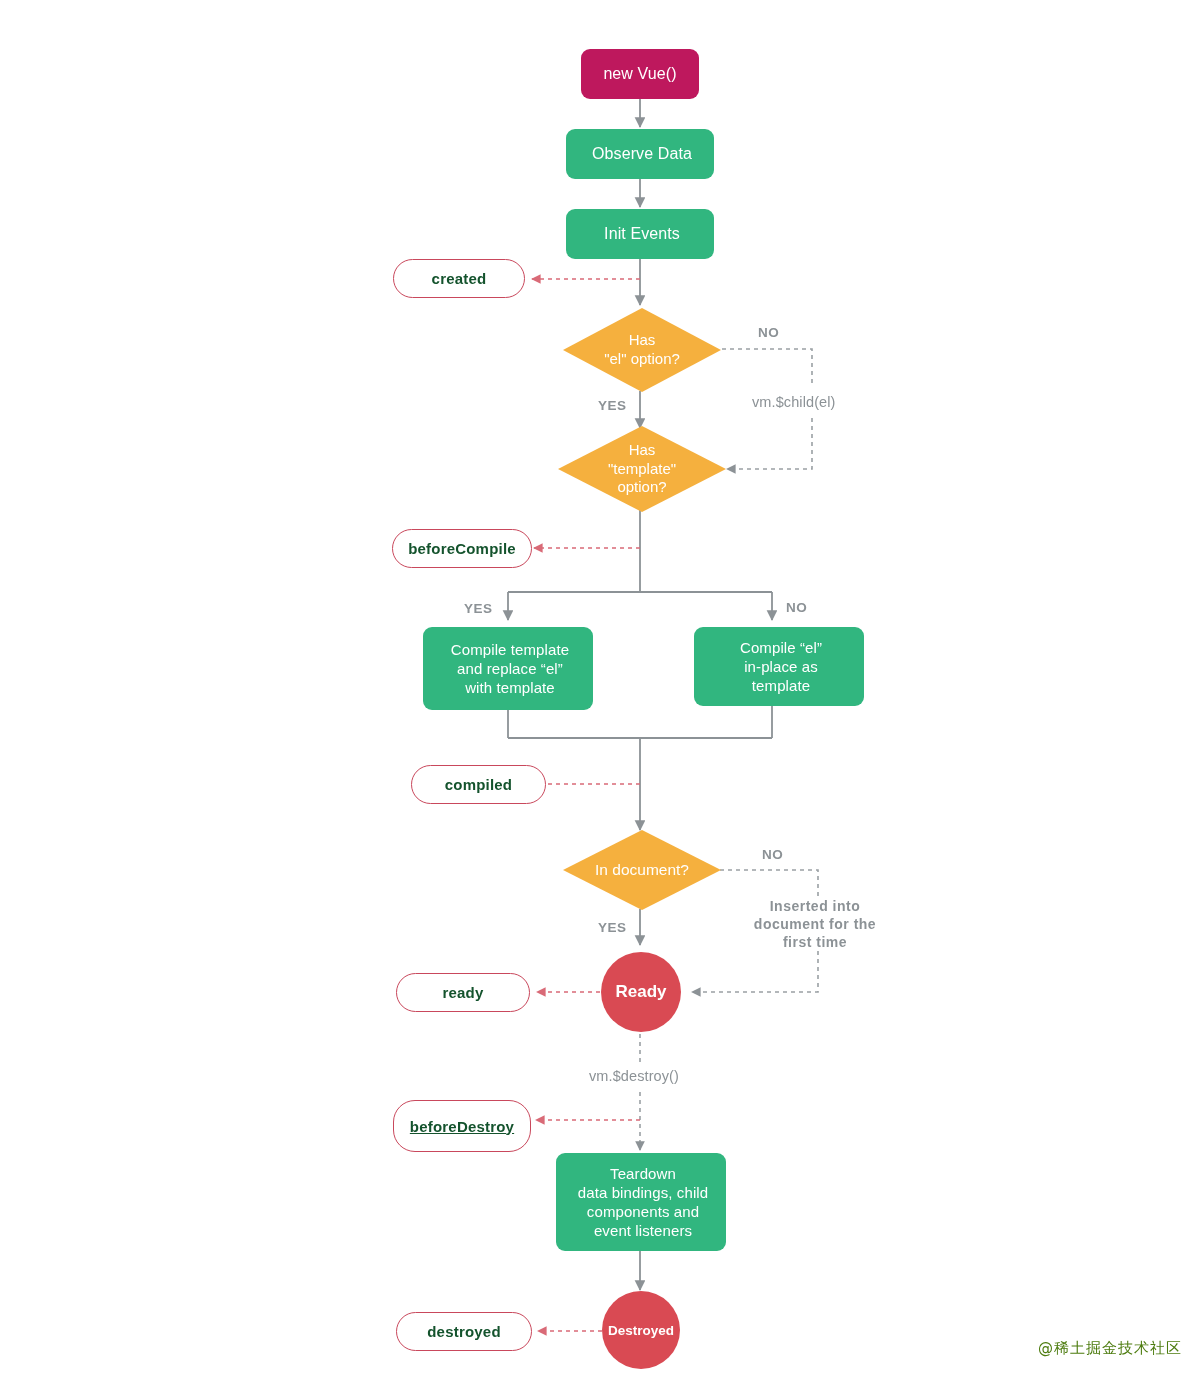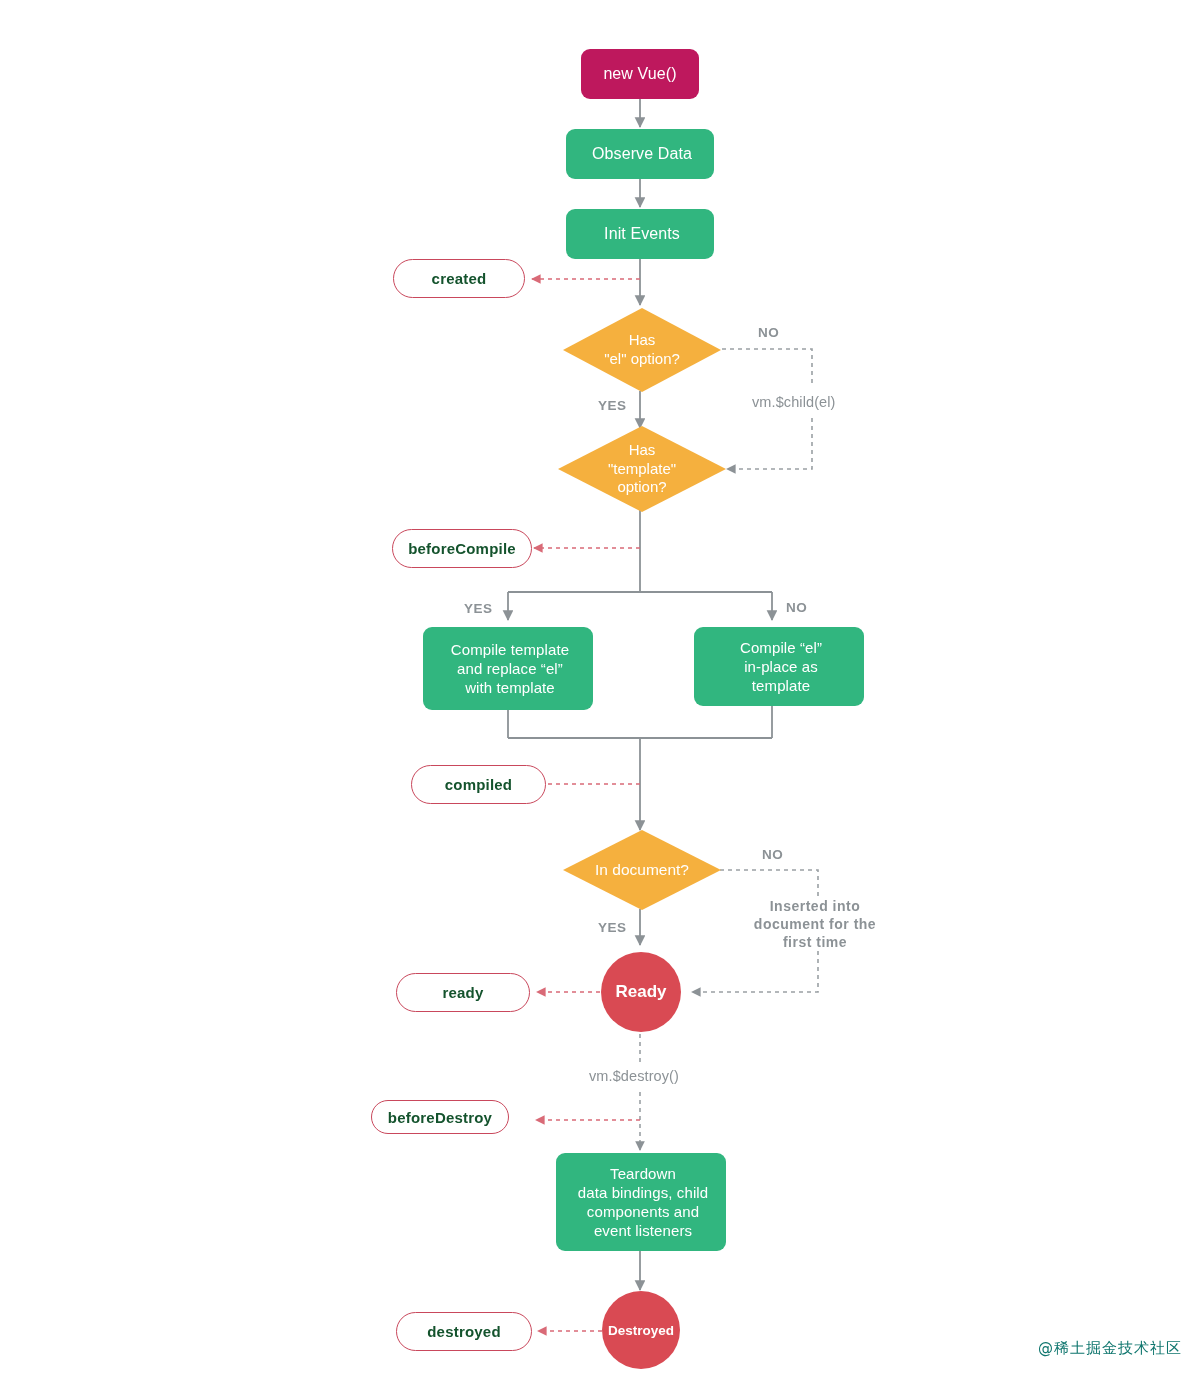--- a/index.html
+++ b/index.html
@@ -65,21 +65,21 @@
     font-weight: bold;
     letter-spacing: .5px;
     white-space: nowrap;
   }
   .lbl.plain { font-weight: normal; font-size: 14.5px; letter-spacing: .1px; }
   .lbl.multi { white-space: normal; text-align: center; line-height: 1.28; font-size: 14px; }
 
   .watermark {
     position: absolute;
     right: 22px; bottom: 28px;
-    color: #0f766e;
+    color: #4d7c0f;
     font-size: 15px;
     letter-spacing: 1px;
     font-family: "DejaVu Sans", sans-serif;
   }
 </style>
 </head>
 <body>
 
 <div id="stage">
 
@@ -178,21 +178,21 @@
   <div class="circle" style="left:602px; top:1291px; width:78px; height:78px; font-size:13.5px;">Destroyed</div>
 
   <div class="pill" style="left:393px; top:259px; width:132px; height:39px;">created</div>
 
   <div class="pill" style="left:392px; top:529px; width:140px; height:39px;">beforeCompile</div>
 
   <div class="pill" style="left:411px; top:765px; width:135px; height:39px;">compiled</div>
 
   <div class="pill" style="left:396px; top:973px; width:134px; height:39px;">ready</div>
 
-  <div class="pill" style="left:371px; top:1100px; width:138px; height:34px;">beforeDestroy</div>
+  <div class="pill" style="left:393px; top:1100px; width:138px; height:52px;text-decoration:underline;">beforeDestroy</div>
 
   <div class="pill" style="left:396px; top:1312px; width:136px; height:39px;">destroyed</div>
 
   <div class="lbl" style="left:758px; top:325px;">NO</div>
 
   <div class="lbl" style="left:598px; top:398px;">YES</div>
 
   <div class="lbl plain" style="left:752px; top:394px;">vm.$child(el)</div>
 
   <div class="lbl" style="left:464px; top:601px;">YES</div>

